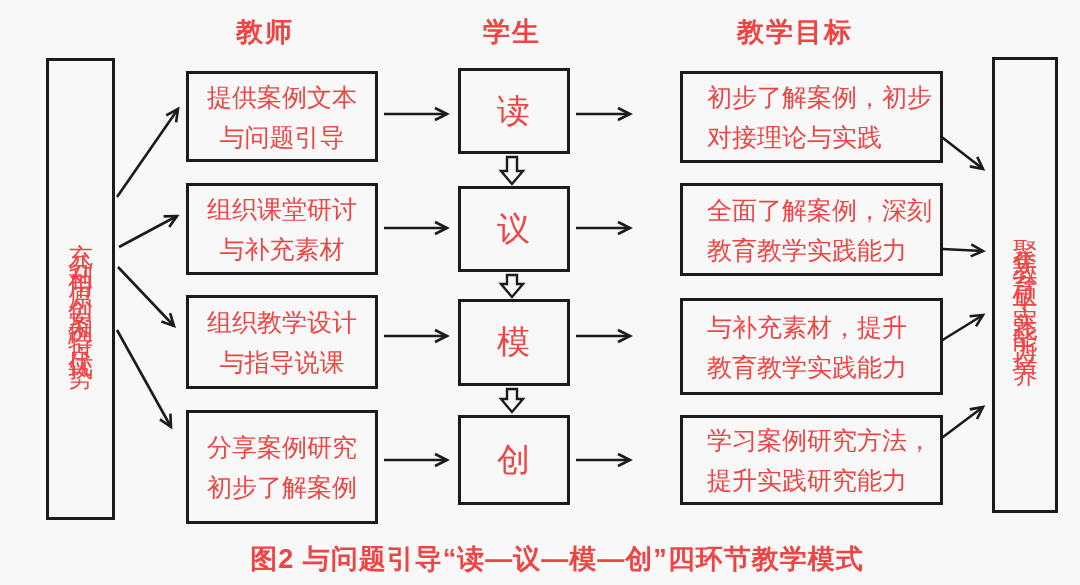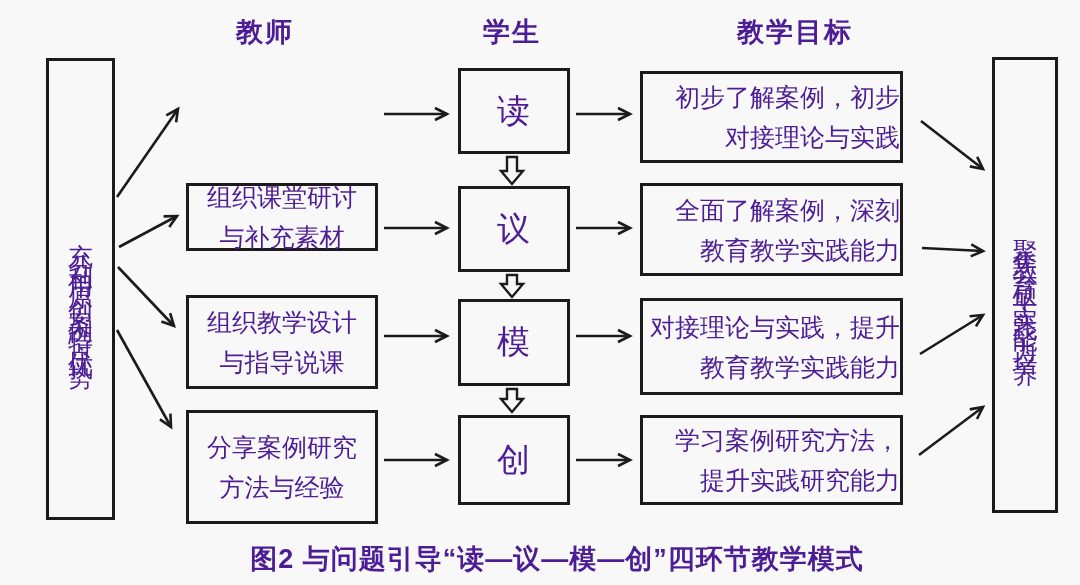--- a/index.html
+++ b/index.html
@@ -1,38 +1,38 @@
 <!DOCTYPE html>
 <html><head>
 <meta charset="utf-8">
 <style>
   html,body{margin:0;padding:0;background:#e9e9e9;}
   .stage{
     position:relative;width:1080px;height:585px;background:#f8f8f8;
-    font-family:"Liberation Sans",sans-serif;color:#4c1d95;overflow:hidden;
+    font-family:"Liberation Sans",sans-serif;color:#ef4444;overflow:hidden;
   }
   .arrow-layer{position:absolute;left:0;top:0;width:1080px;height:585px;}
   .hdr{
     position:absolute;top:14px;font-size:27px;font-weight:600;letter-spacing:2px;
     white-space:nowrap;transform:translateX(-50%);
   }
   .vbox{
     position:absolute;box-sizing:border-box;border:3px solid #1b1b1b;background:#f8f8f8;
     display:flex;align-items:center;justify-content:center;
   }
   .vbox span{
     writing-mode:vertical-rl;text-orientation:upright;
     font-size:25px;letter-spacing:11px;line-height:1;white-space:nowrap;
   }
   .box{
     position:absolute;box-sizing:border-box;border:3px solid #1b1b1b;background:#f8f8f8;
     display:flex;flex-direction:column;align-items:center;justify-content:center;
   }
   .box .ln{font-size:25px;line-height:40px;white-space:nowrap;}
-  .box.obj{align-items:flex-end;padding-left:0;}
+  .box.obj{align-items:flex-start;padding-left:24px;margin-left:40px;}
   .box.stu .ch{font-size:33px;letter-spacing:1px;}
   .caption{
     position:absolute;top:541px;left:557px;transform:translateX(-50%);
     font-size:27px;font-weight:600;white-space:nowrap;letter-spacing:1px;
   }
 </style>
 </head>
 <body>
 
 <div class="stage">
@@ -78,31 +78,35 @@
   <div class="hdr" style="left:795px">教学目标</div>
 
   <div class="vbox" style="left:46px;top:58px;width:69px;height:462px">
     <span>充分利用原创案例特点优势</span>
   </div>
 
   <div class="vbox" style="left:992px;top:57px;width:66px;height:456px">
     <span>聚焦教育硕士实践能力培养</span>
   </div>
 
-  <div class="box" style="left:186px;top:183px;width:192px;height:68px">
+  <div class="box" style="left:186px;top:71px;width:192px;height:91px">
+    <div class="ln">提供案例文本</div>
+    <div class="ln">与问题引导</div>
+  </div>
+  <div class="box" style="left:186px;top:183px;width:192px;height:92px">
     <div class="ln">组织课堂研讨</div>
     <div class="ln">与补充素材</div>
   </div>
   <div class="box" style="left:186px;top:295px;width:192px;height:94px">
     <div class="ln">组织教学设计</div>
     <div class="ln">与指导说课</div>
   </div>
   <div class="box" style="left:186px;top:410px;width:192px;height:114px">
     <div class="ln">分享案例研究</div>
-    <div class="ln">方法与经验</div>
+    <div class="ln">初步了解案例</div>
   </div>
 
   <div class="box stu" style="left:458px;top:68px;width:112px;height:86px">
     <div class="ch">读</div>
   </div>
   <div class="box stu" style="left:458px;top:186px;width:112px;height:86px">
     <div class="ch">议</div>
   </div>
   <div class="box stu" style="left:458px;top:299px;width:112px;height:87px">
     <div class="ch">模</div>
@@ -113,21 +117,21 @@
 
   <div class="box obj" style="left:640px;top:71px;width:263px;height:92px">
     <div class="ln">初步了解案例，初步</div>
     <div class="ln">对接理论与实践</div>
   </div>
   <div class="box obj" style="left:640px;top:183px;width:263px;height:93px">
     <div class="ln">全面了解案例，深刻</div>
     <div class="ln">教育教学实践能力</div>
   </div>
   <div class="box obj" style="left:640px;top:298px;width:263px;height:97px">
-    <div class="ln">对接理论与实践，提升</div>
+    <div class="ln">与补充素材，提升</div>
     <div class="ln">教育教学实践能力</div>
   </div>
   <div class="box obj" style="left:640px;top:415px;width:263px;height:90px">
     <div class="ln">学习案例研究方法，</div>
     <div class="ln">提升实践研究能力</div>
   </div>
 
   <div class="caption">图2 与问题引导“读—议—模—创”四环节教学模式</div>
 
 </div>

